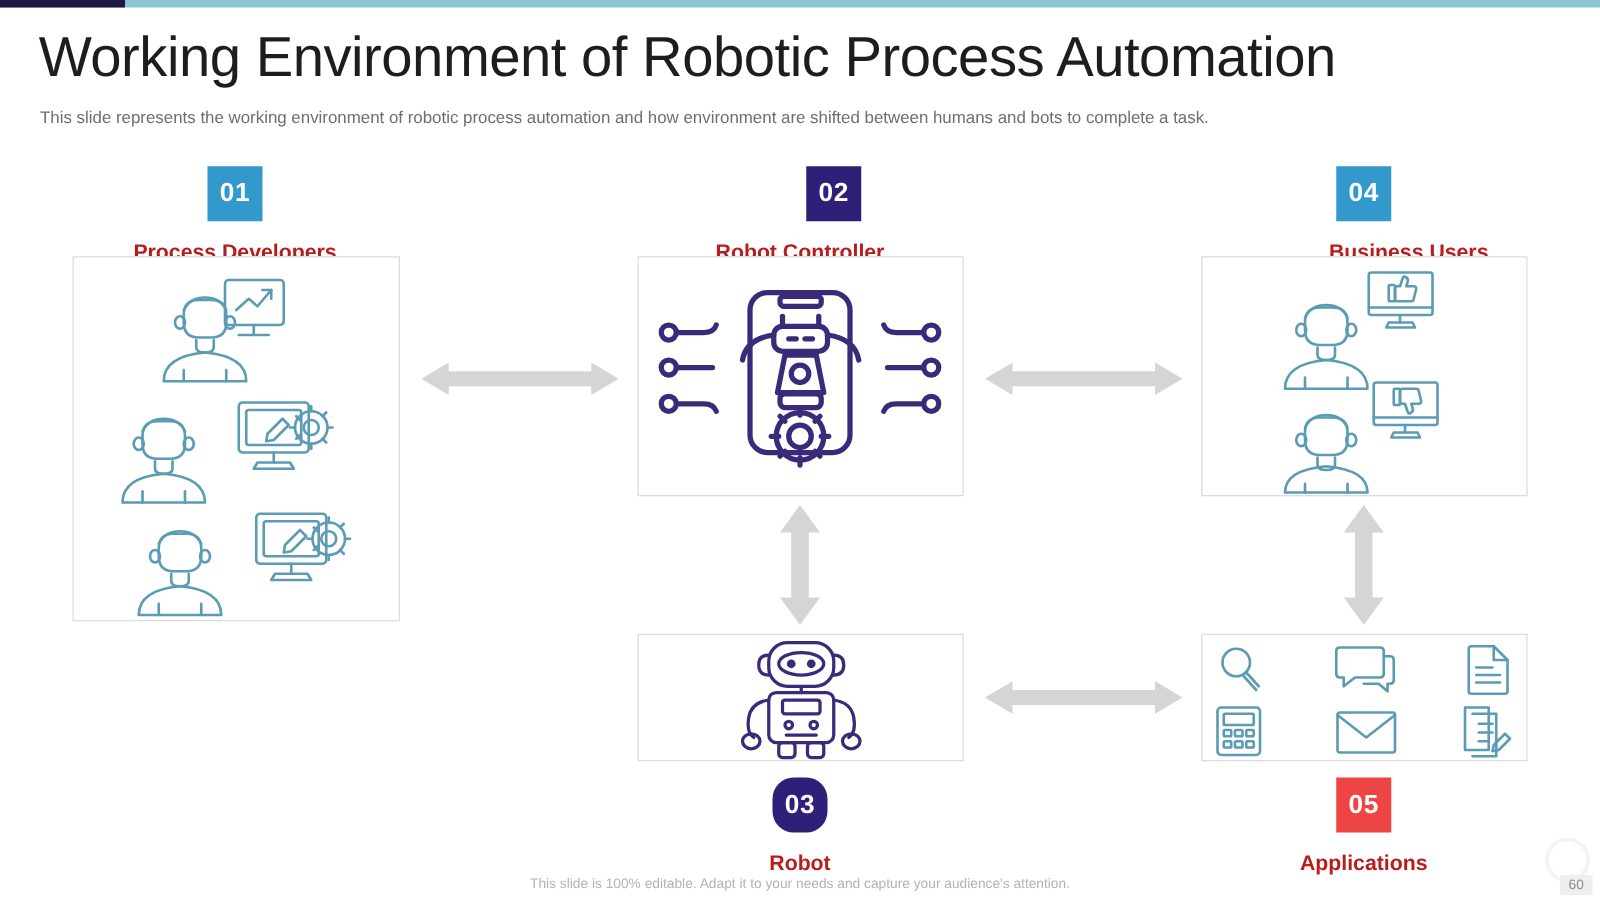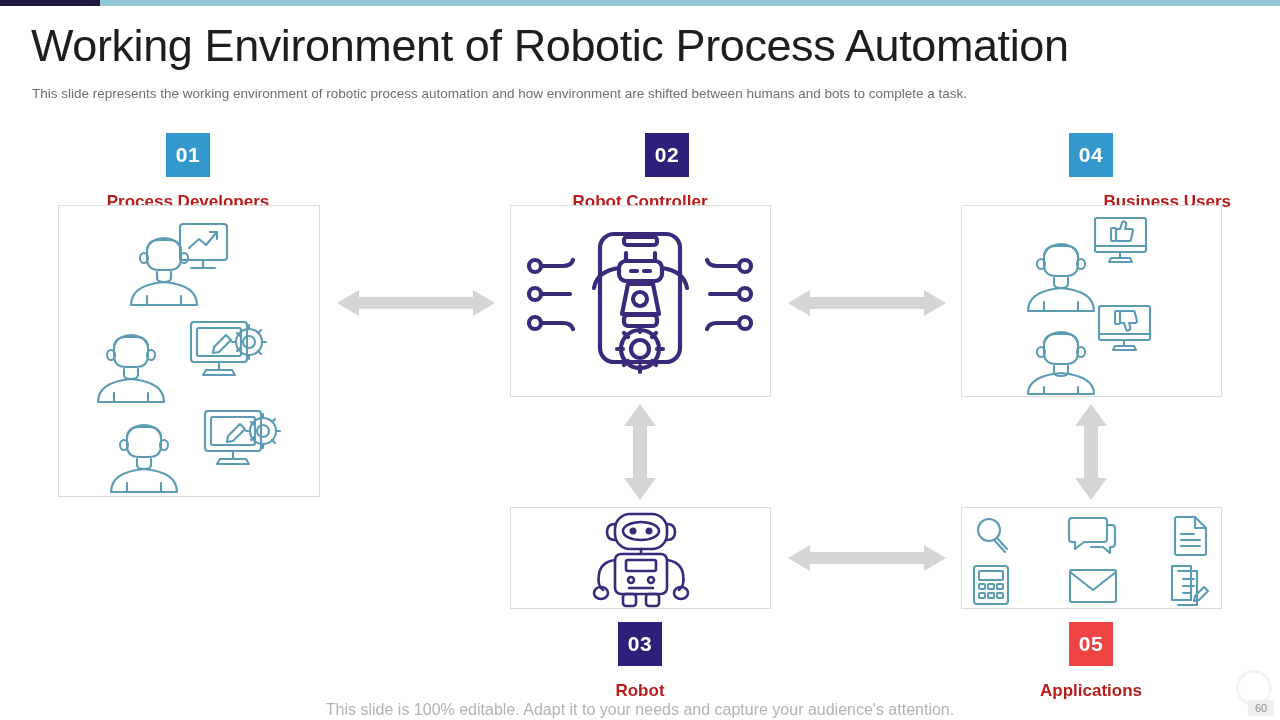--- a/index.html
+++ b/index.html
@@ -49,21 +49,21 @@
     box-sizing:border-box;
   }
 
   
   .arrow-h{position:absolute;}
   .arrow-v{position:absolute;}
 
   
   .footer-note{
     position:absolute;left:0;top:701px;width:1280px;
-    text-align:center;font-size:16px;color:#b3b3b3;
+    text-align:center;font-size:11px;color:#b3b3b3;
   }
   .pagenum{
     position:absolute;right:6px;bottom:4px;
     width:26px;height:16px;background:#efefef;
     color:#8d8d8d;font-size:11px;
     display:flex;align-items:center;justify-content:center;
   }
   .watermark{
     position:absolute;right:8px;bottom:14px;
     width:30px;height:30px;border:3px solid #f3f3f3;border-radius:50%;
@@ -221,29 +221,29 @@
       <path d="M104 52 q-14 2 -16 14 q-2 12 4 16"></path>
       <path d="M156 52 q14 2 16 14 q2 12 -4 16"></path>
       <ellipse cx="90" cy="85" rx="7" ry="6"></ellipse>
       <ellipse cx="170" cy="85" rx="7" ry="6"></ellipse>
 
       <rect x="112" y="86" width="13" height="12" rx="3"></rect>
       <rect x="135" y="86" width="13" height="12" rx="3"></rect>
     </g>
   </svg>
 </div>
-<div class="badge" style="left:618px;top:622px;background:#2f1f78;">
+<div class="badge" style="left:618px;top:622px;background:#2f1f78;border-radius:17px;">
   <span>03</span>
 </div>
 <div class="grp-title" style="left:500px;top:669px;width:280px;">Robot</div>
 
 <div class="badge" style="left:1069px;top:133px;background:#3399cc;">
   <span>04</span>
 </div>
-<div class="grp-title" style="left:951px;top:180px;width:280px;text-align:right;">Business Users</div>
+<div class="grp-title" style="left:987px;top:180px;width:280px;">Business Users</div>
 
 <div class="panel" style="left:961px;top:205px;width:261px;height:192px;">
   <svg width="259" height="190" viewBox="0 0 259 190">
     <g fill="none" stroke="#5b9cb4" stroke-width="2.1" stroke-linecap="round" stroke-linejoin="round">
 
       <g>
         <rect x="133" y="12" width="51" height="34" rx="2"></rect>
         <line x1="133" y1="40" x2="184" y2="40"></line>
         <line x1="158" y1="46" x2="158" y2="52"></line>
         <path d="M149 52 h19 l2 4 h-23 z"></path>

